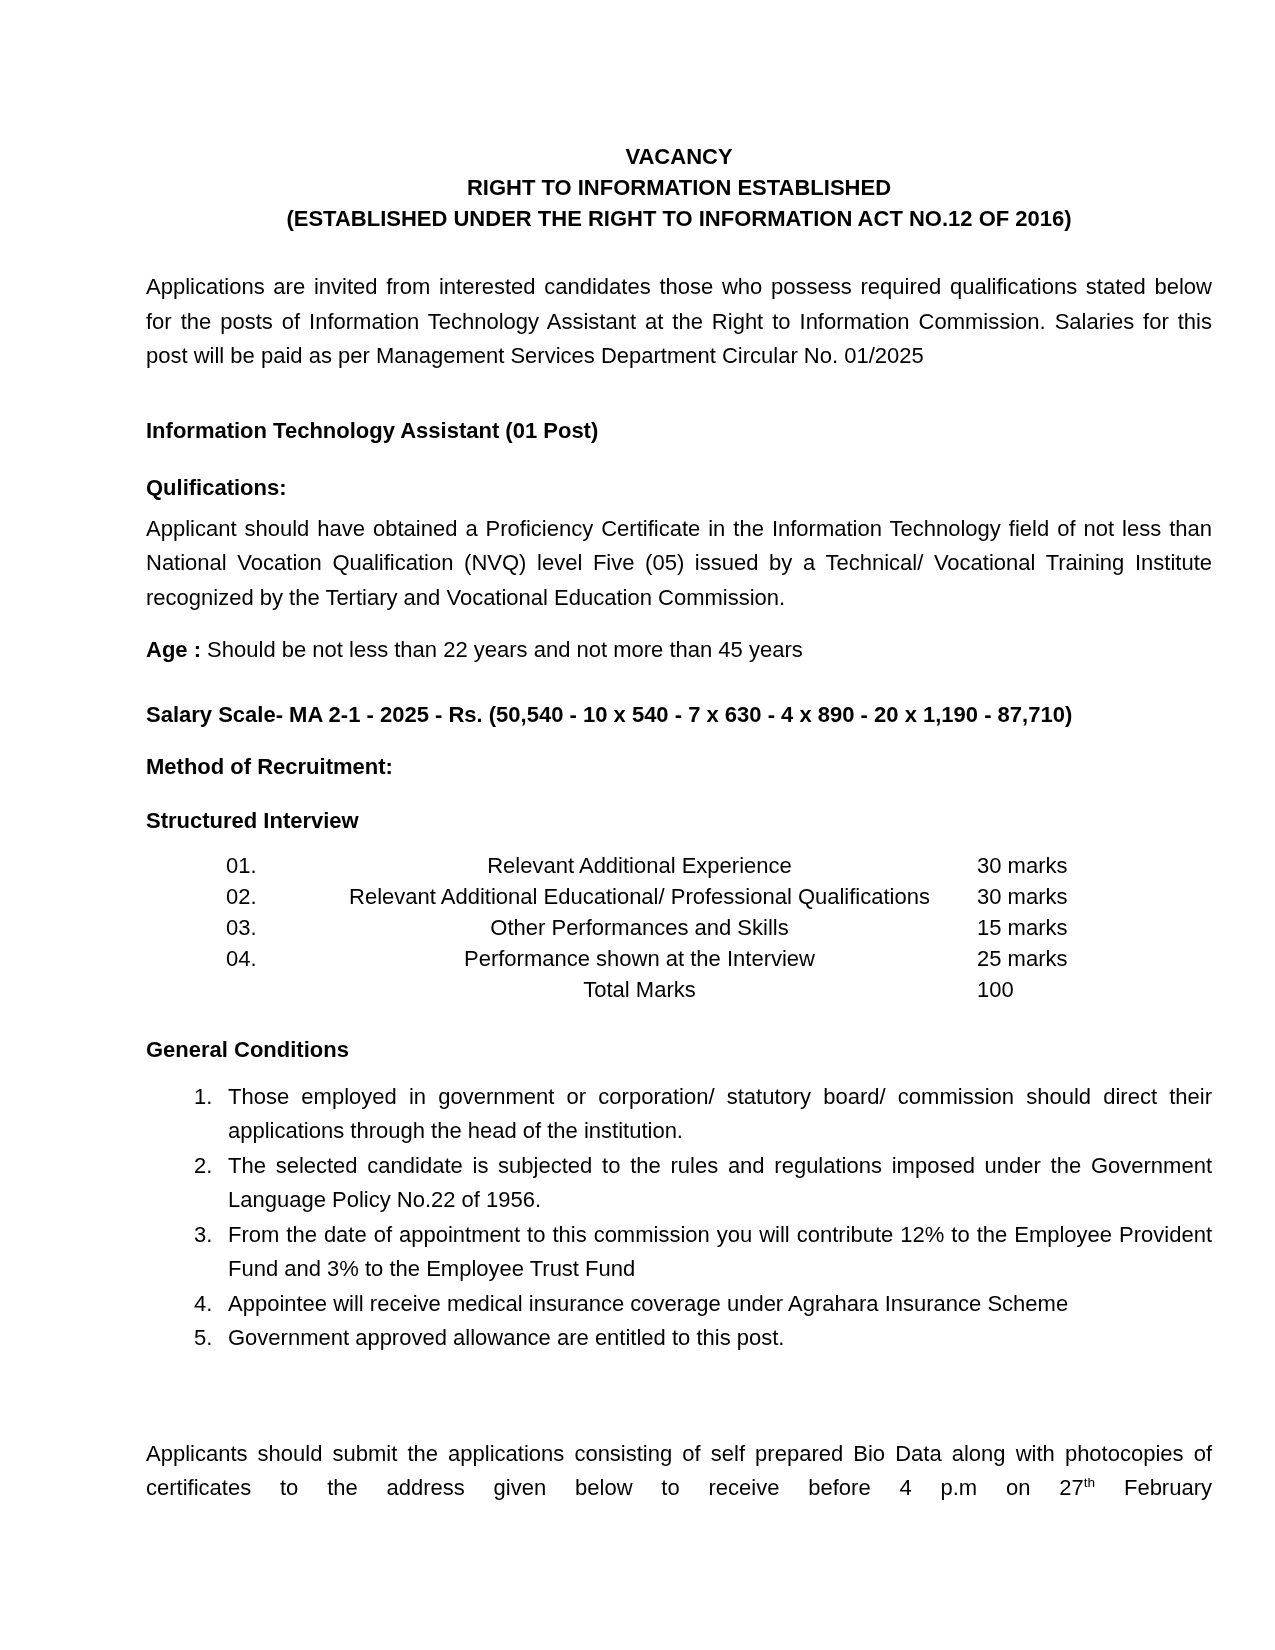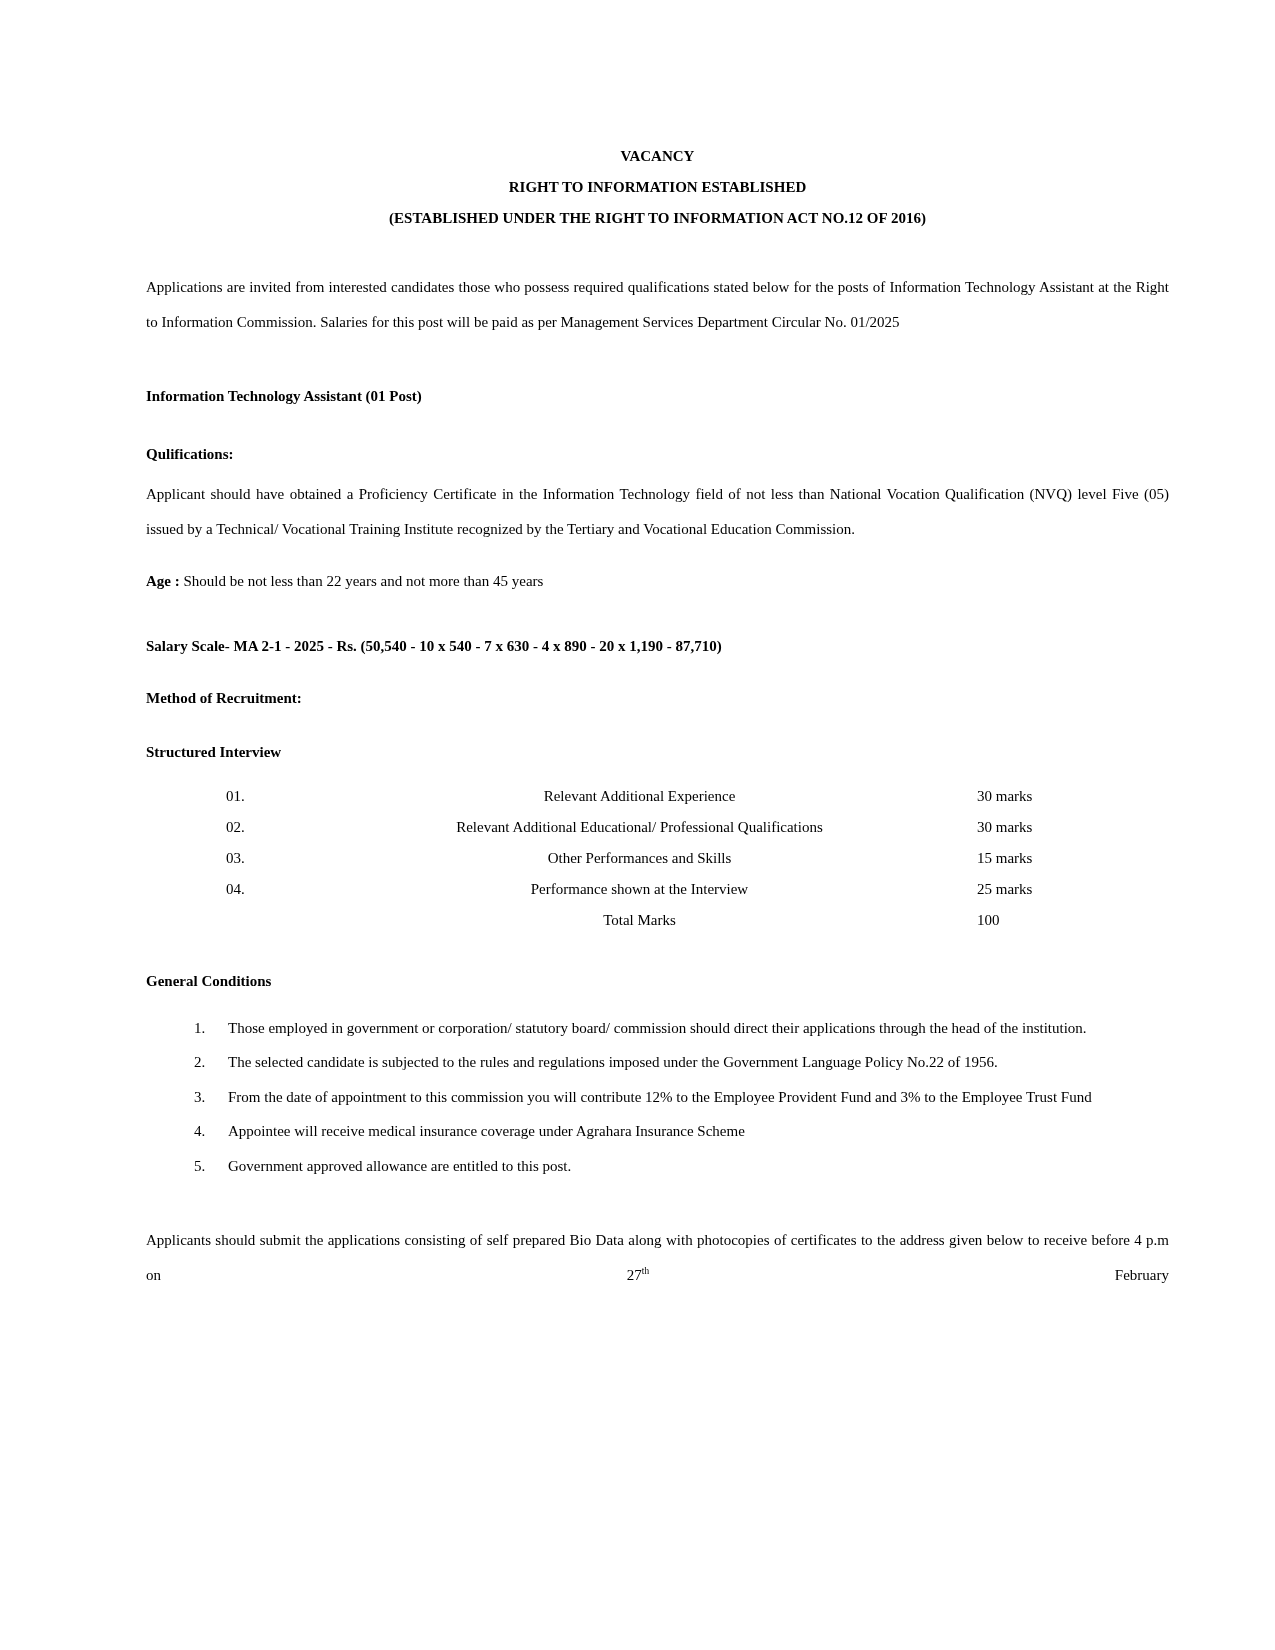--- a/index.html
+++ b/index.html
@@ -6,24 +6,24 @@
     margin: 0;
     padding: 0;
     background: #ffffff;
     color: #000000;
   }
   .page {
     position: relative;
     width: 1275px;
     height: 1650px;
     box-sizing: border-box;
-    padding: 141px 106px 0 146px;
+    padding: 141px 63px 0 146px;
     background: #ffffff;
-    font-family: Liberation Serif, serif;
-    font-size: 15px;
+    font-family: Liberation Sans, sans-serif;
+    font-size: 22px;
     line-height: 34.5px;
     overflow: hidden;
   }
   .title-block { margin: 0; }
   .title-line {
     text-align: center;
     font-weight: bold;
     line-height: 31px;
   }
   p { margin: 0; }
@@ -54,21 +54,21 @@
   .gc-heading { margin-top: 28px; }
   .gc-list    { margin-top: 12px; }
   .gc-item { display: flex; }
   .gc-num  {
     flex: none;
     width: 34px;
     margin-left: 48px;
   }
   .gc-text { flex: 1; text-align: justify; }
 
-  .closing-para { margin-top: 40px; }
+  .closing-para { margin-top: 81px; }
   sup {
     font-size: 62%;
     line-height: 0;
     vertical-align: super;
   }
 </style>
 </head>
 <body>
 
 <div class="page">

